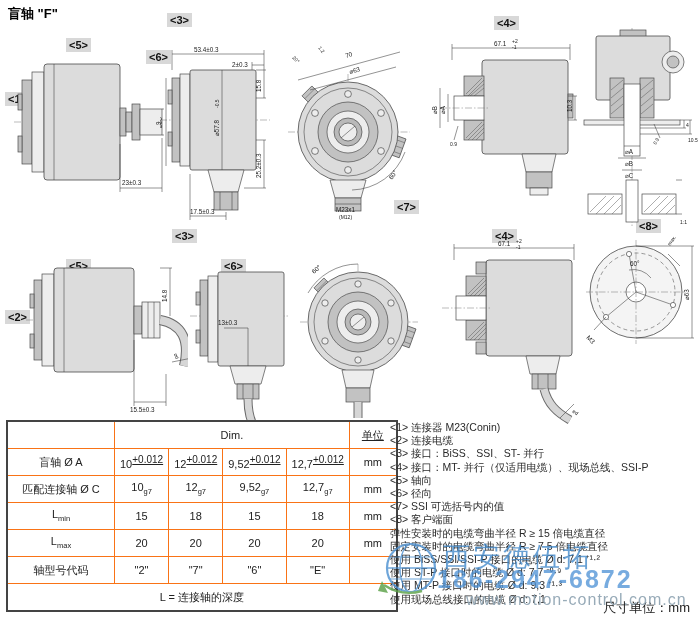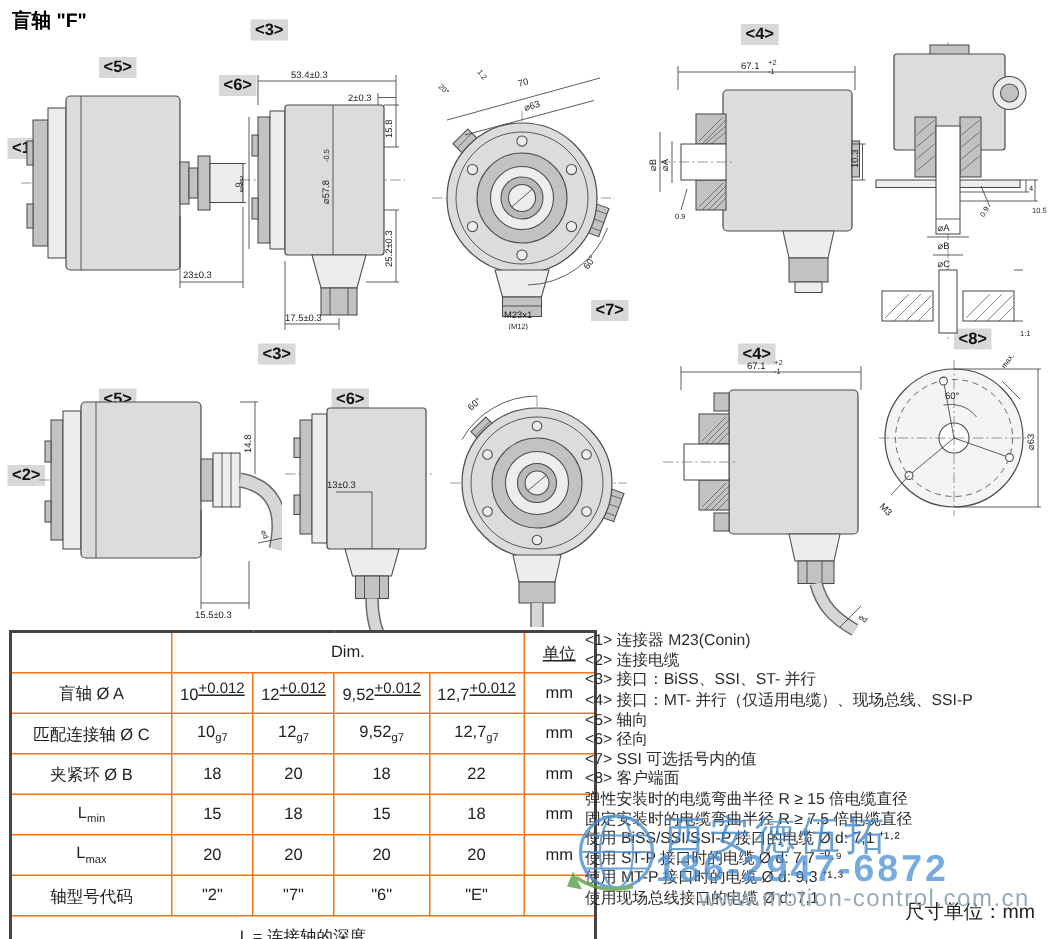--- a/index.html
+++ b/index.html
@@ -423,28 +423,20 @@
     </tr>
     <tr>
       <td>匹配连接轴 Ø C</td>
       <td><span>10</span><sub>g7</sub></td>
       <td><span>12</span><sub>g7</sub></td>
       <td><span>9,52</span><sub>g7</sub></td>
       <td><span>12,7</span><sub>g7</sub></td>
       <td>mm</td>
     </tr>
     <tr>
-      <td>夹紧环 Ø B</td>
-      <td>18</td>
-      <td>20</td>
-      <td>18</td>
-      <td>22</td>
-      <td>mm</td>
-    </tr>
-    <tr>
       <td><span>L</span><sub>min</sub></td>
       <td>15</td>
       <td>18</td>
       <td>15</td>
       <td>18</td>
       <td>mm</td>
     </tr>
     <tr>
       <td><span>L</span><sub>max</sub></td>
       <td>20</td>

